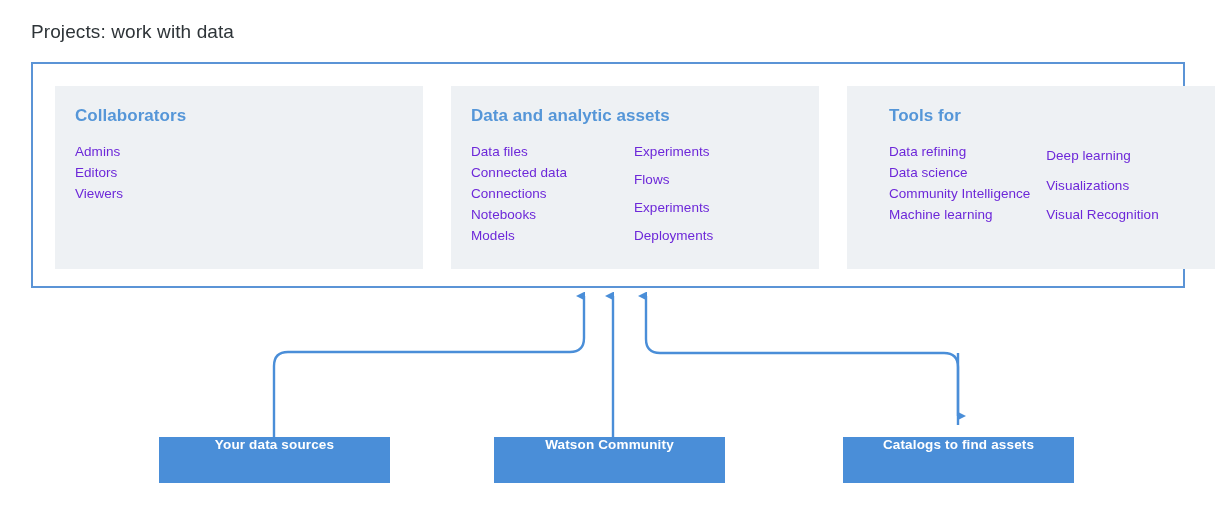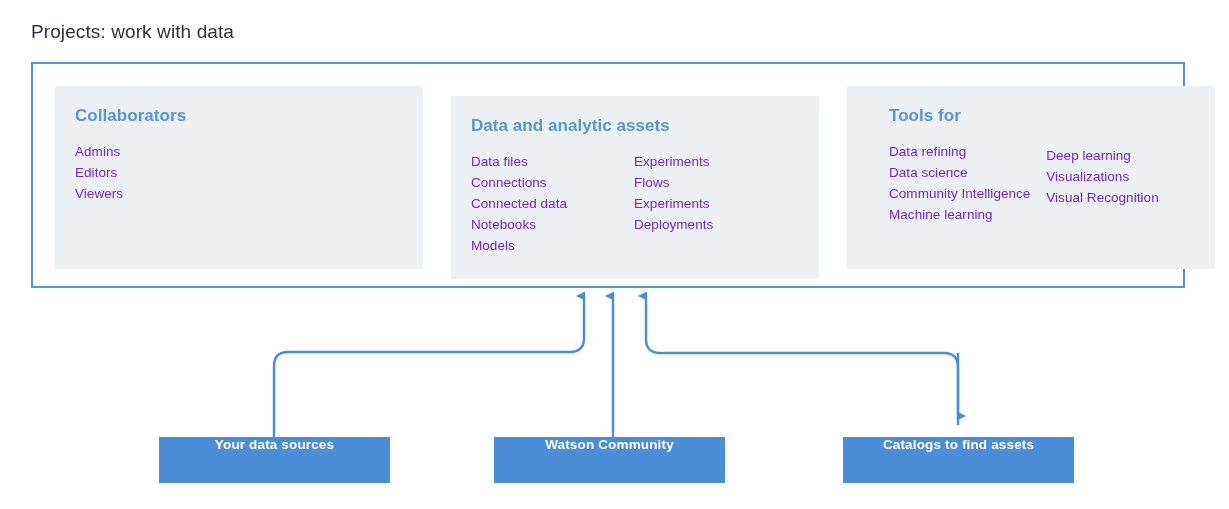--- a/index.html
+++ b/index.html
@@ -55,42 +55,42 @@
   }
 
   .info-card {
     background: #eef1f4;
     box-sizing: border-box;
     height: 183px;
     padding: 19px 0 0 20px;
     position: relative;
   }
   .card-collaborators { width: 368px; }
-  .card-assets        { width: 368px; margin-top: 10px; }
+  .card-assets        { width: 368px; }
   .card-tools         { width: 368px; padding-left: 42px; }
 
   .card-heading {
     font-size: 17px;
     font-weight: bold;
     color: #5596d8;
     line-height: 22px;
     letter-spacing: 0.05px;
     margin: 0 0 14px 0;
     white-space: nowrap;
   }
 
   .card-columns {
     display: flex;
   }
   .card-col {
     display: flex;
     flex-direction: column;
   }
   .card-col.col-a { width: 163px; }
-  .card-col.col-b { width: 175px; }
+  .card-col.col-b { width: 175px; justify-content: space-between; }
 
   .card-col.col-offset { padding-top: 4px; }
 
   .card-item {
     font-size: 13.5px;
     line-height: 21px;
     color: #6d28d9;
     white-space: nowrap;
     letter-spacing: 0.05px;
   }
@@ -156,22 +156,22 @@
             <span class="card-item">Viewers</span>
           </div>
         </div>
       </div>
 
       <div class="info-card card-assets">
         <div class="card-heading">Data and analytic assets</div>
         <div class="card-columns">
           <div class="card-col col-a">
             <span class="card-item">Data files</span>
+            <span class="card-item">Connected data</span>
             <span class="card-item">Connections</span>
-            <span class="card-item">Connected data</span>
             <span class="card-item">Notebooks</span>
             <span class="card-item">Models</span>
           </div>
           <div class="card-col col-b">
             <span class="card-item">Experiments</span>
             <span class="card-item">Flows</span>
             <span class="card-item">Experiments</span>
             <span class="card-item">Deployments</span>
           </div>
         </div>

